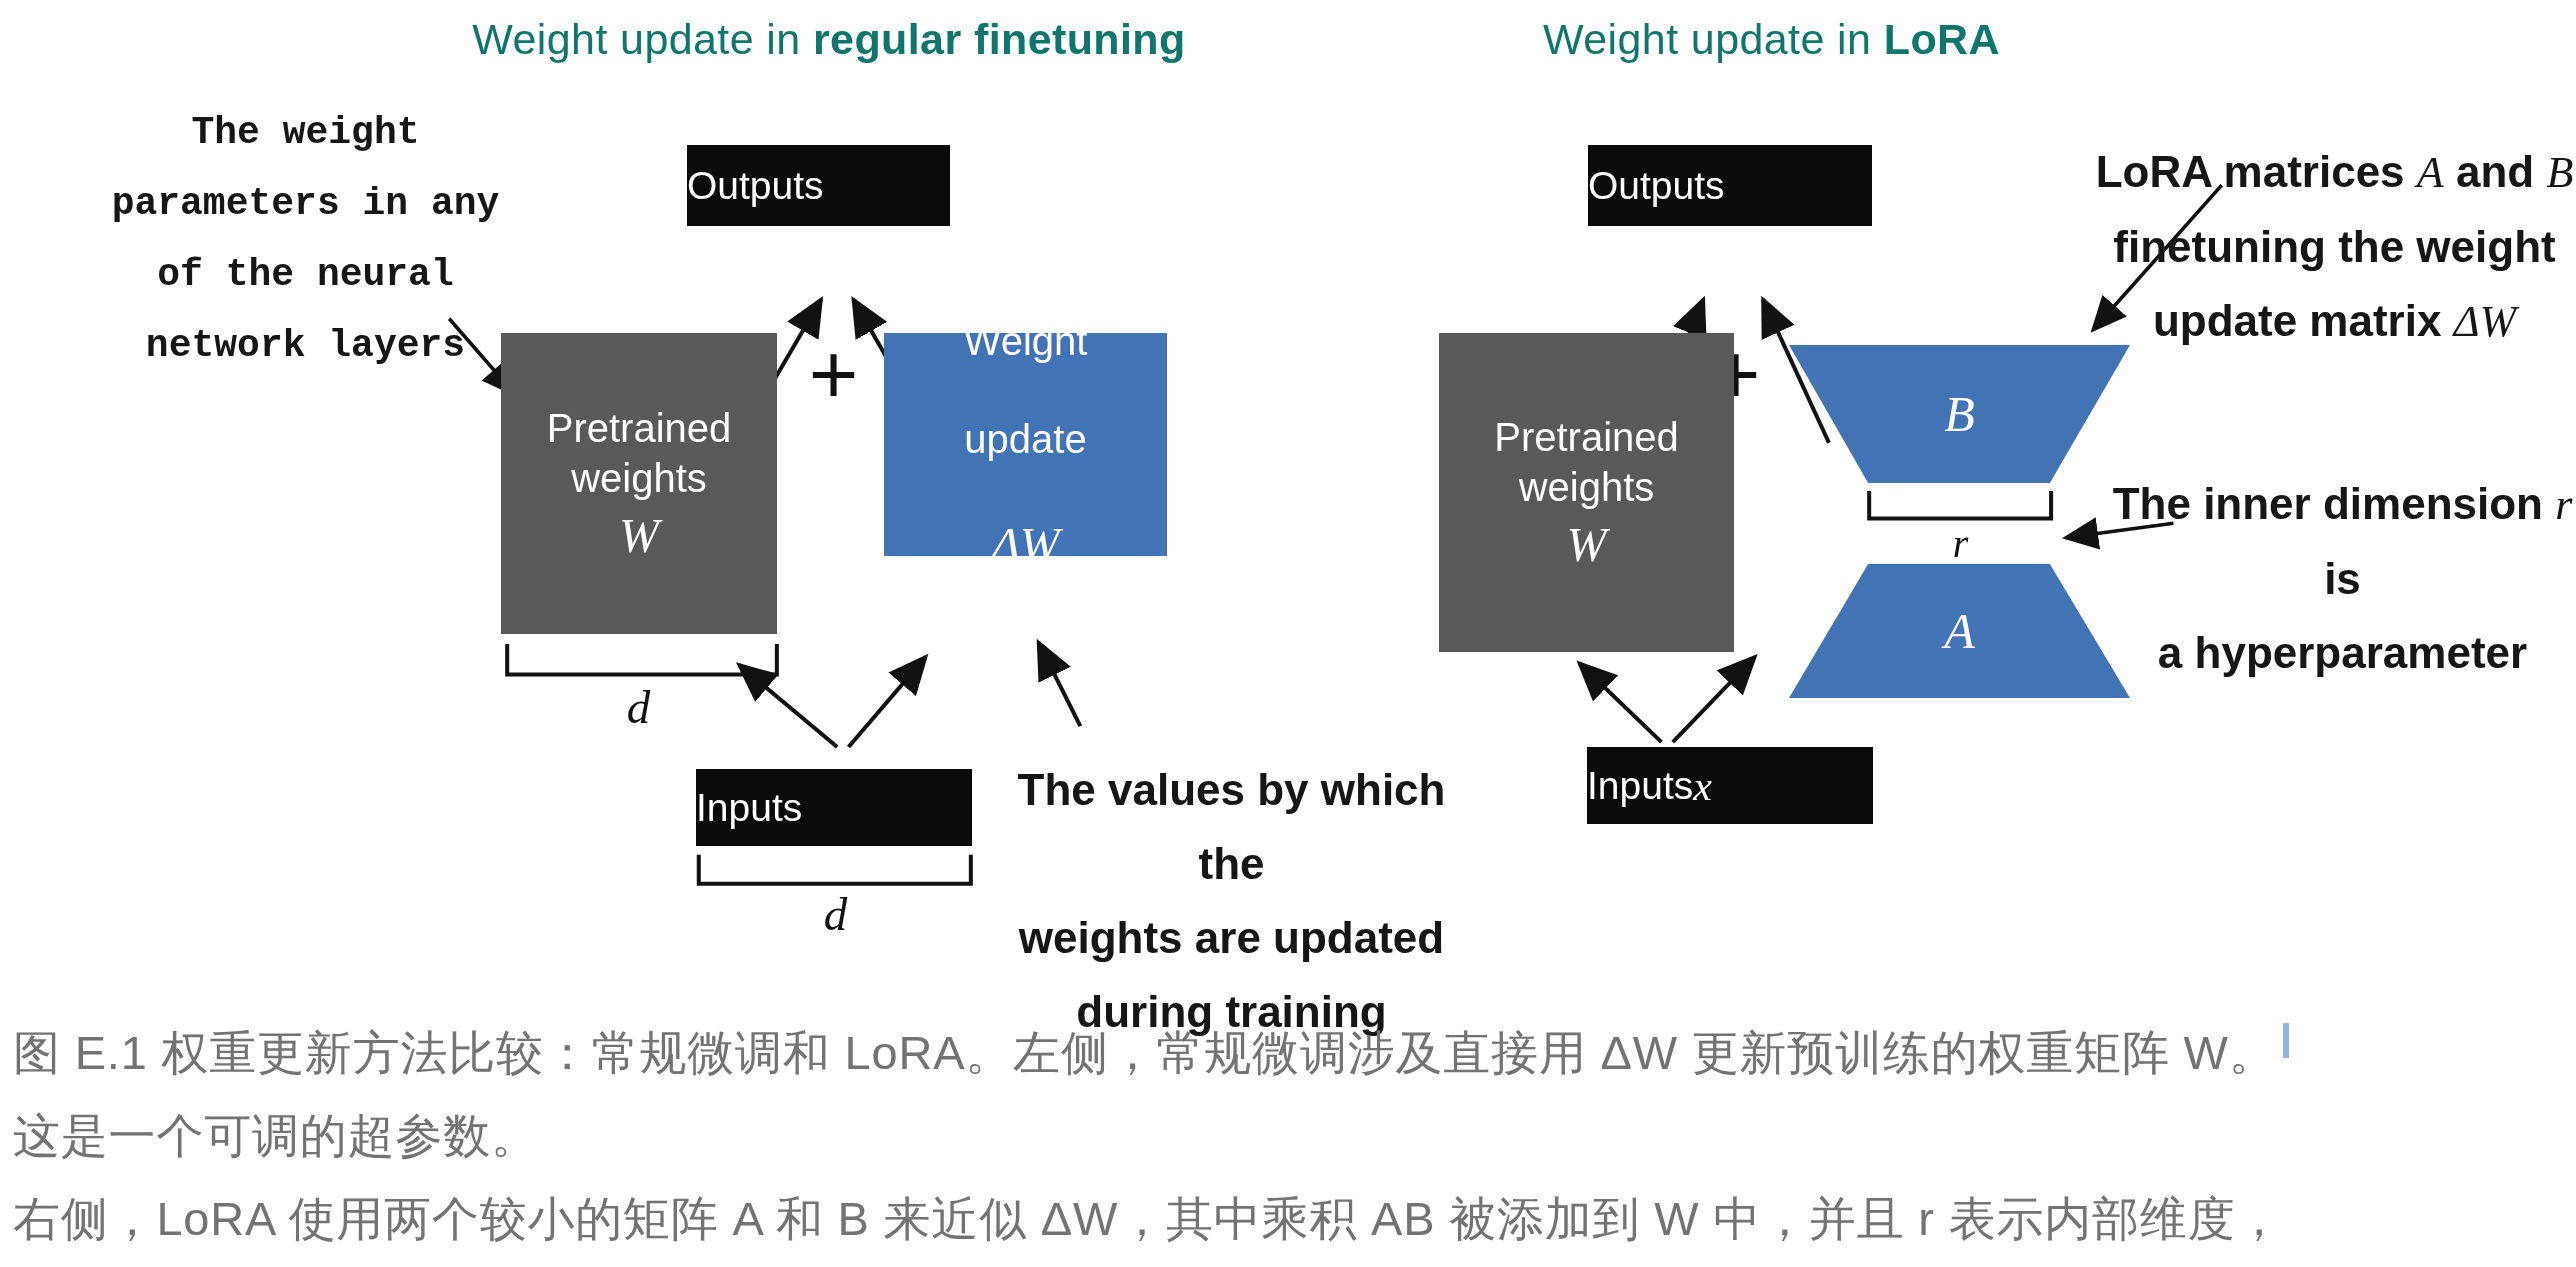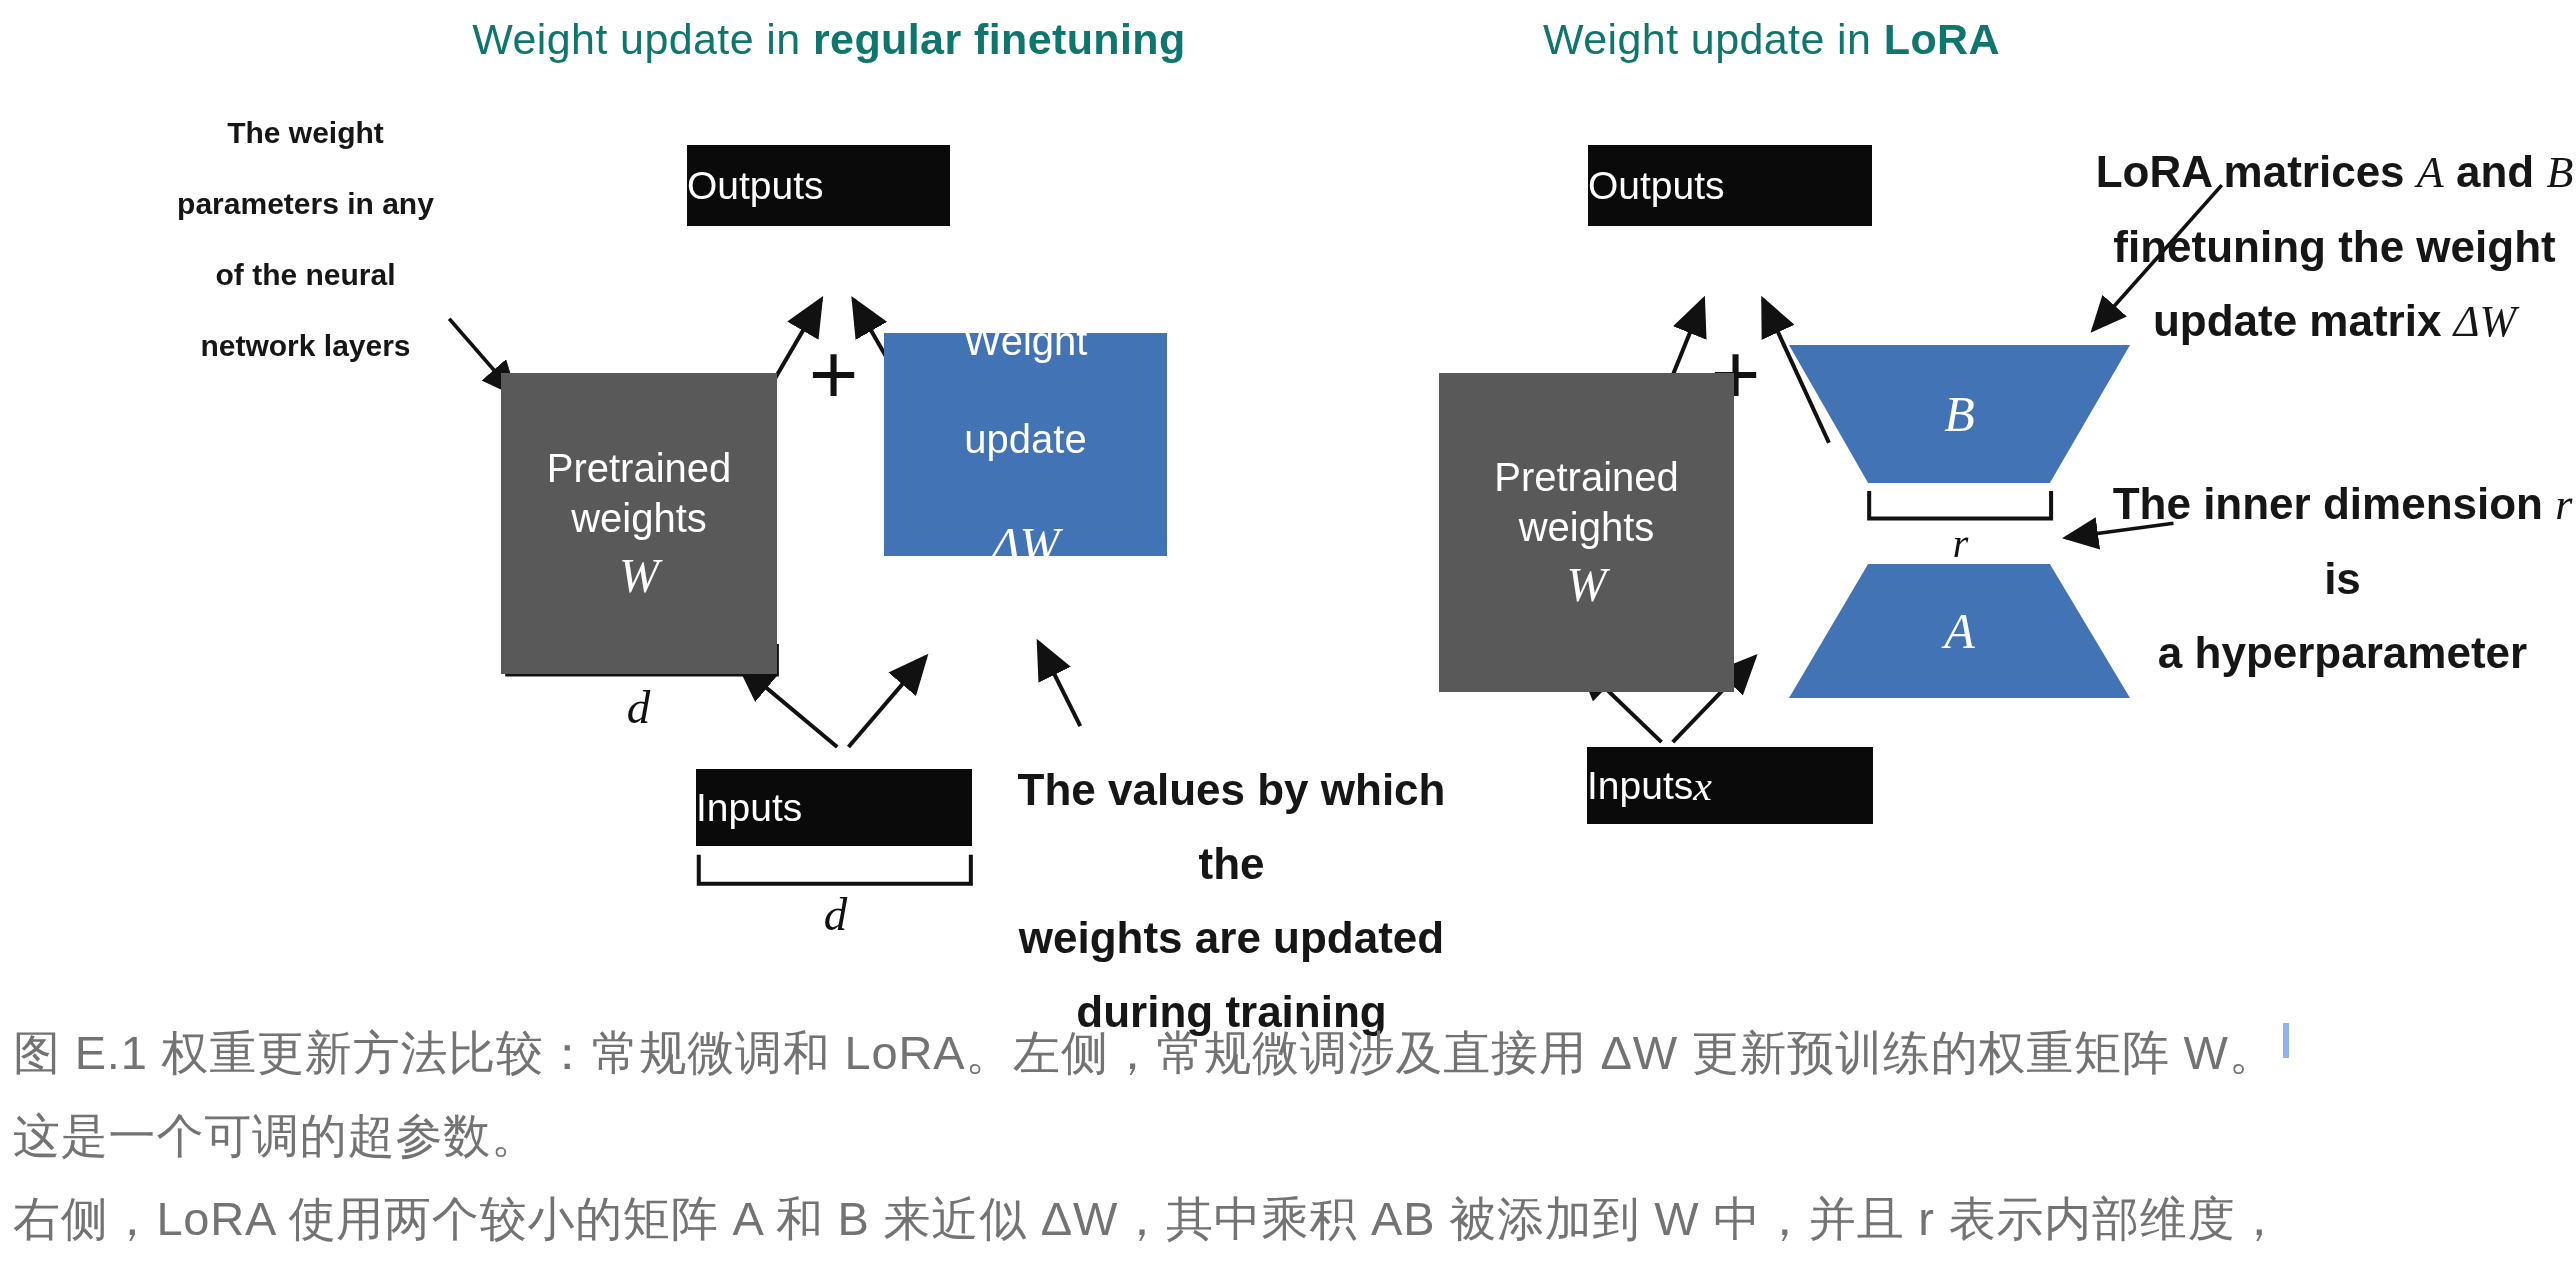--- a/index.html
+++ b/index.html
@@ -8,35 +8,35 @@
     font-family:"Liberation Sans","DejaVu Sans",sans-serif; color:#111;
     overflow:hidden;
   }
   .abs { position:absolute; }
   .svg-layer { position:absolute; left:0; top:0; width:2576px; height:1267px; pointer-events:none; }
 
   .panel-title { font-size:43px; text-align:center; color:#0f766e; letter-spacing:0.4px; }
   .panel-title .em { font-weight:700; }
 
   .note { font-weight:700; text-align:center; color:#161616; }
-  .note-lg { font-size:30px; line-height:71px; }
+  .note-lg { font-size:38px; line-height:71px;font-family:Liberation Mono, monospace; }
   .note-md { font-size:44px; line-height:74px; }
 
   .math { font-family:"Liberation Serif","DejaVu Serif",serif; font-style:italic; font-weight:400; }
 
   .black-box {
     background:#0a0a0a; color:#ffffff; display:flex; align-items:center; justify-content:flex-start;
     font-size:39px;
   }
   .big-box {
     color:#ffffff; display:flex; flex-direction:column; align-items:center; justify-content:center;
     text-align:center; font-size:40px; line-height:50px;
   }
   .big-box .sym { font-size:48px; line-height:56px; margin-top:4.8px; }
-  .gray { background:#595959;margin-top:40px; }
+  .gray { background:#595959; }
   .blue { background:#4273b4; }
 
   .trap { position:absolute; background:#4273b4; display:flex; align-items:center; justify-content:center; }
   .trap .sym { color:#ffffff; font-size:50px; }
   .trap-b { clip-path:polygon(0% 0%, 100% 0%, 76.5% 100%, 23.2% 100%); }
   .trap-a { clip-path:polygon(23.2% 0%, 76.5% 0%, 100% 100%, 0% 100%); }
 
   .plus { font-size:85px; font-weight:500; color:#111; width:81px; height:81px;
           display:flex; align-items:center; justify-content:center; }
 

